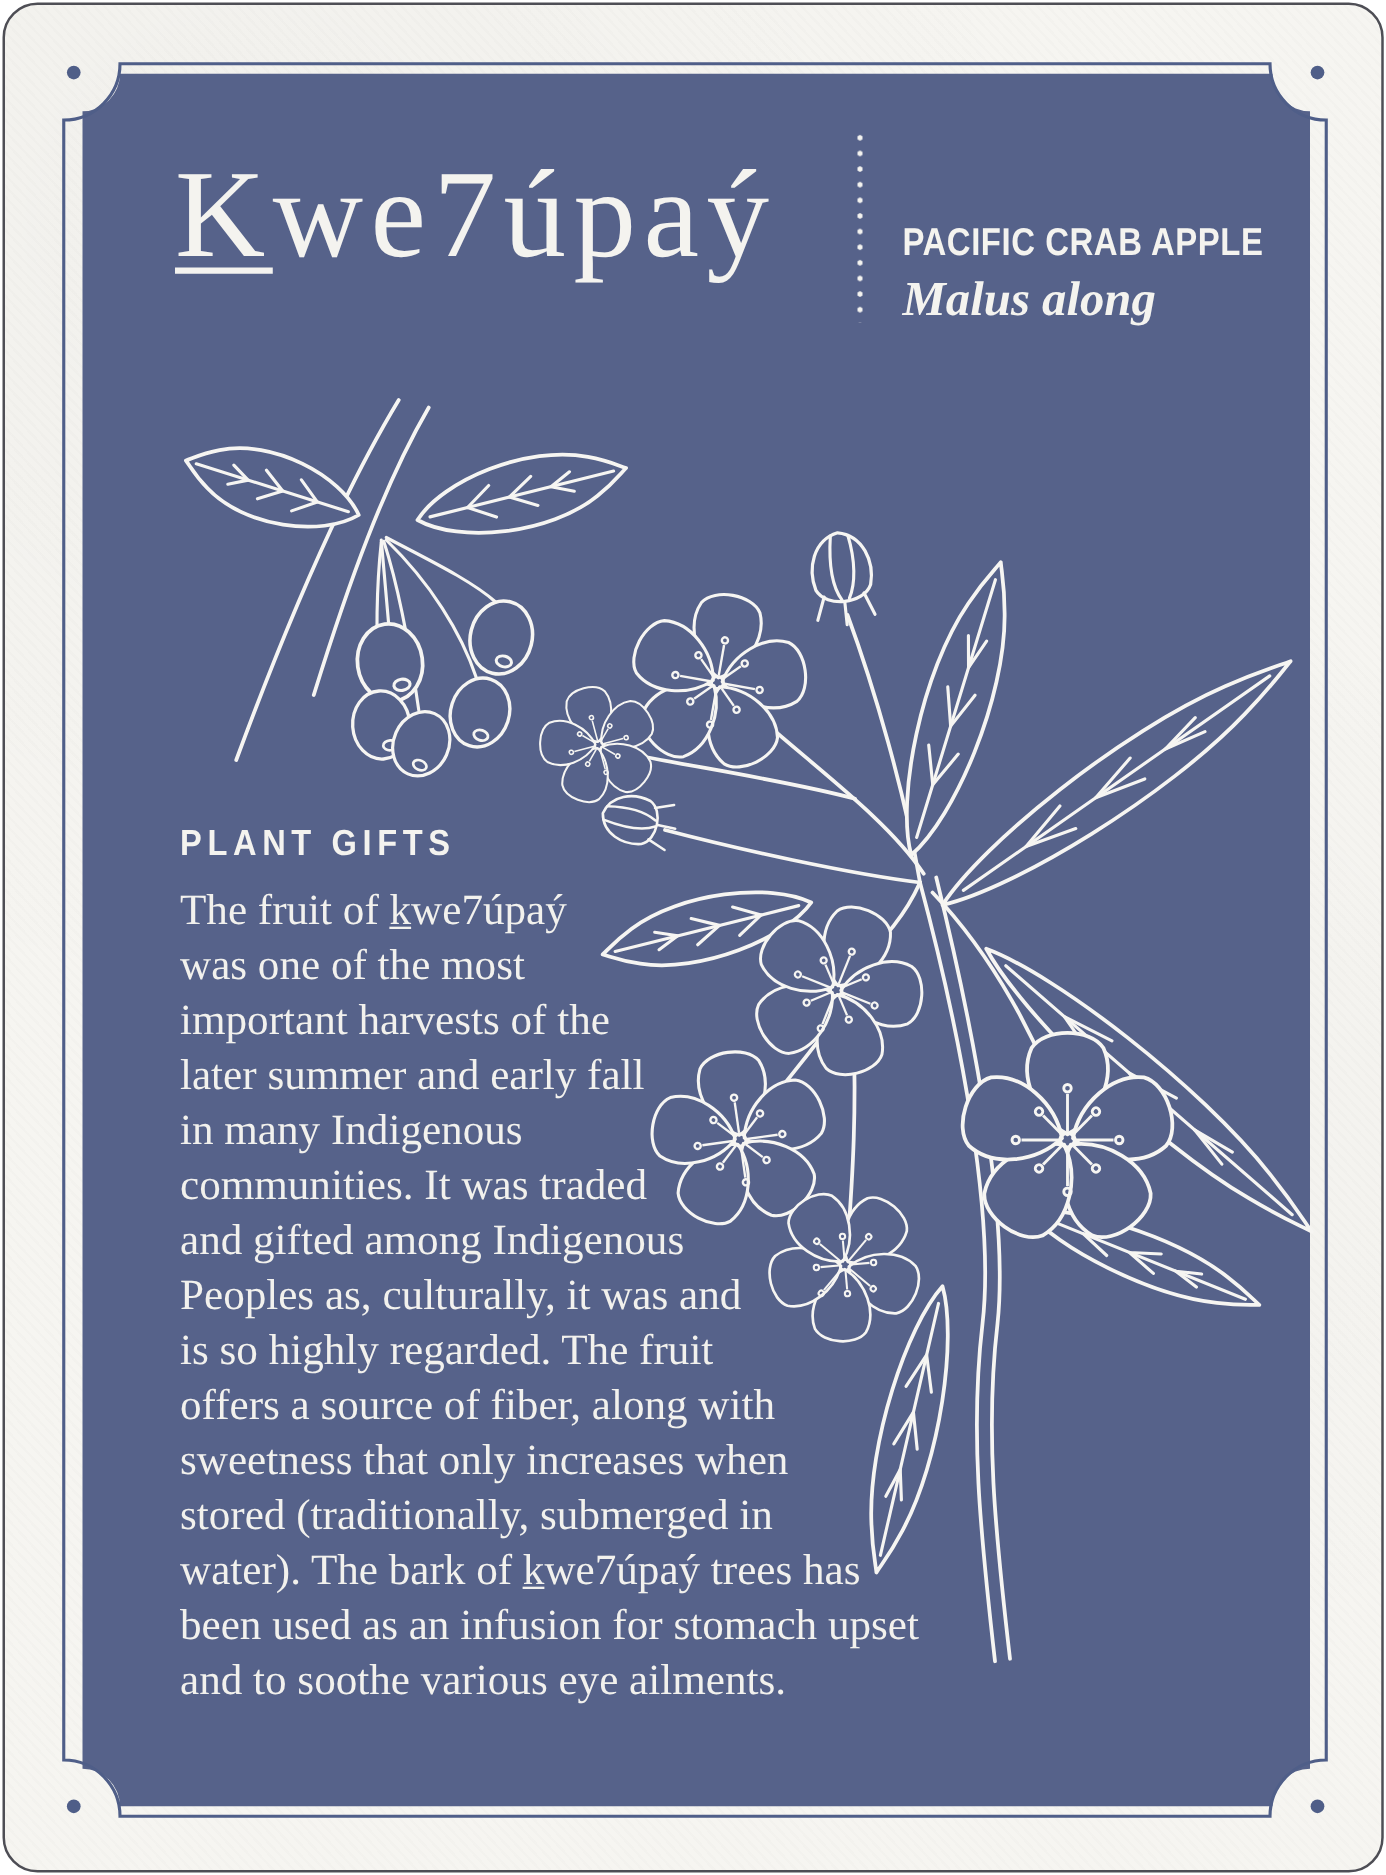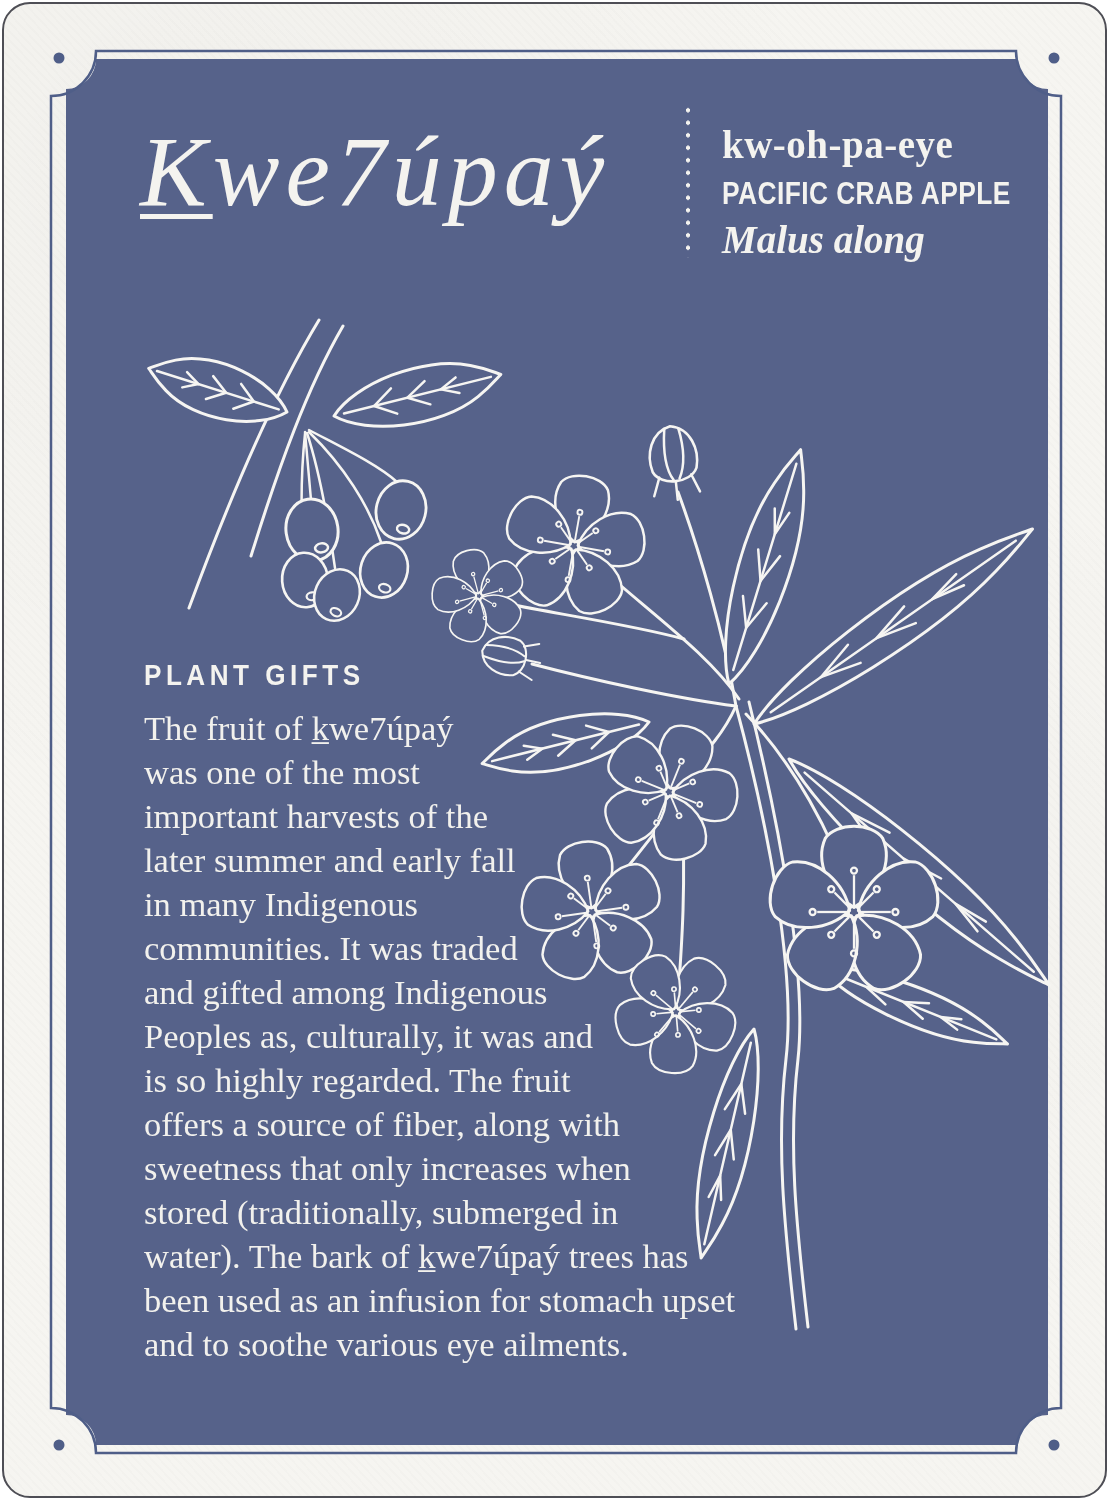--- a/index.html
+++ b/index.html
@@ -14,21 +14,21 @@
   .frame-svg{position:absolute;left:-2px;top:-2px;width:1109px;height:1500px;}
   .illu{position:absolute;}
   .st{fill:none;stroke:#f6f5f2;stroke-width:3;stroke-linecap:round;}
   .st2{fill:none;stroke:#f6f5f2;stroke-width:2.5;stroke-linecap:round;}
   .leaf-body{fill:#56628a;stroke:#f6f5f2;stroke-width:3;stroke-linejoin:round;}
   .petal{fill:#56628a;stroke:#f6f5f2;stroke-width:2.6;stroke-linejoin:round;}
   .stam{stroke:#f6f5f2;stroke-width:2;fill:none;}
   .stamtip{fill:none;stroke:#f6f5f2;stroke-width:2;}
   .berry-body{fill:#56628a;stroke:#f6f5f2;stroke-width:3;}
   .txt{position:absolute;color:#f4f3ef;}
-  .title{left:136px;top:118px;font-size:100px;line-height:1;letter-spacing:6px;font-weight:400;font-style:italic;}
+  .title{left:136px;top:118px;font-size:100px;line-height:1;letter-spacing:6px;font-weight:400;}
   .title .k-underlined{text-decoration:underline;text-decoration-thickness:5px;text-underline-offset:9px;}
   .sep{position:absolute;left:682px;top:100px;width:4px;height:154px;
        background-image:radial-gradient(circle, #f4f3ef 1.9px, rgba(0,0,0,0) 2.3px);
        background-size:4px 12.5px;background-repeat:repeat-y;}
   .pron{left:718px;top:118px;font-size:39px;font-weight:700;letter-spacing:0.5px;}
   .common{left:718px;top:172px;font-size:31px;font-weight:700;
           font-family:"Liberation Sans", sans-serif;letter-spacing:0.5px;
           transform:scaleX(0.85);transform-origin:left center;white-space:nowrap;}
   .latin{left:718px;top:213px;font-size:39px;font-weight:700;font-style:italic;}
   .sect-head{left:140px;top:655px;font-size:29px;font-weight:700;letter-spacing:5px;
@@ -166,21 +166,20 @@
       <use href="#flower" transform="translate(245,468) rotate(22) scale(0.92)"></use>
       <use href="#flower" transform="translate(168,588) rotate(-8) scale(0.95)"></use>
       <use href="#flower" transform="translate(430,588) scale(1.15)"></use>
       <use href="#flower" transform="translate(252,688) rotate(40) scale(0.82)"></use>
     </svg>
 
     <div class="txt title"><span class="k-underlined">K</span><span>we7úpaý</span></div>
 
     <div class="sep"></div>
 
-    <div class="txt pron">kw-oh-pa-eye</div>
     <div class="txt common">PACIFIC CRAB APPLE</div>
     <div class="txt latin">Malus along</div>
 
     <div class="txt sect-head">PLANT GIFTS</div>
     <div class="txt body-text">The fruit of k̲we7úpaý
 was one of the most
 important harvests of the
 later summer and early fall
 in many Indigenous
 communities. It was traded

